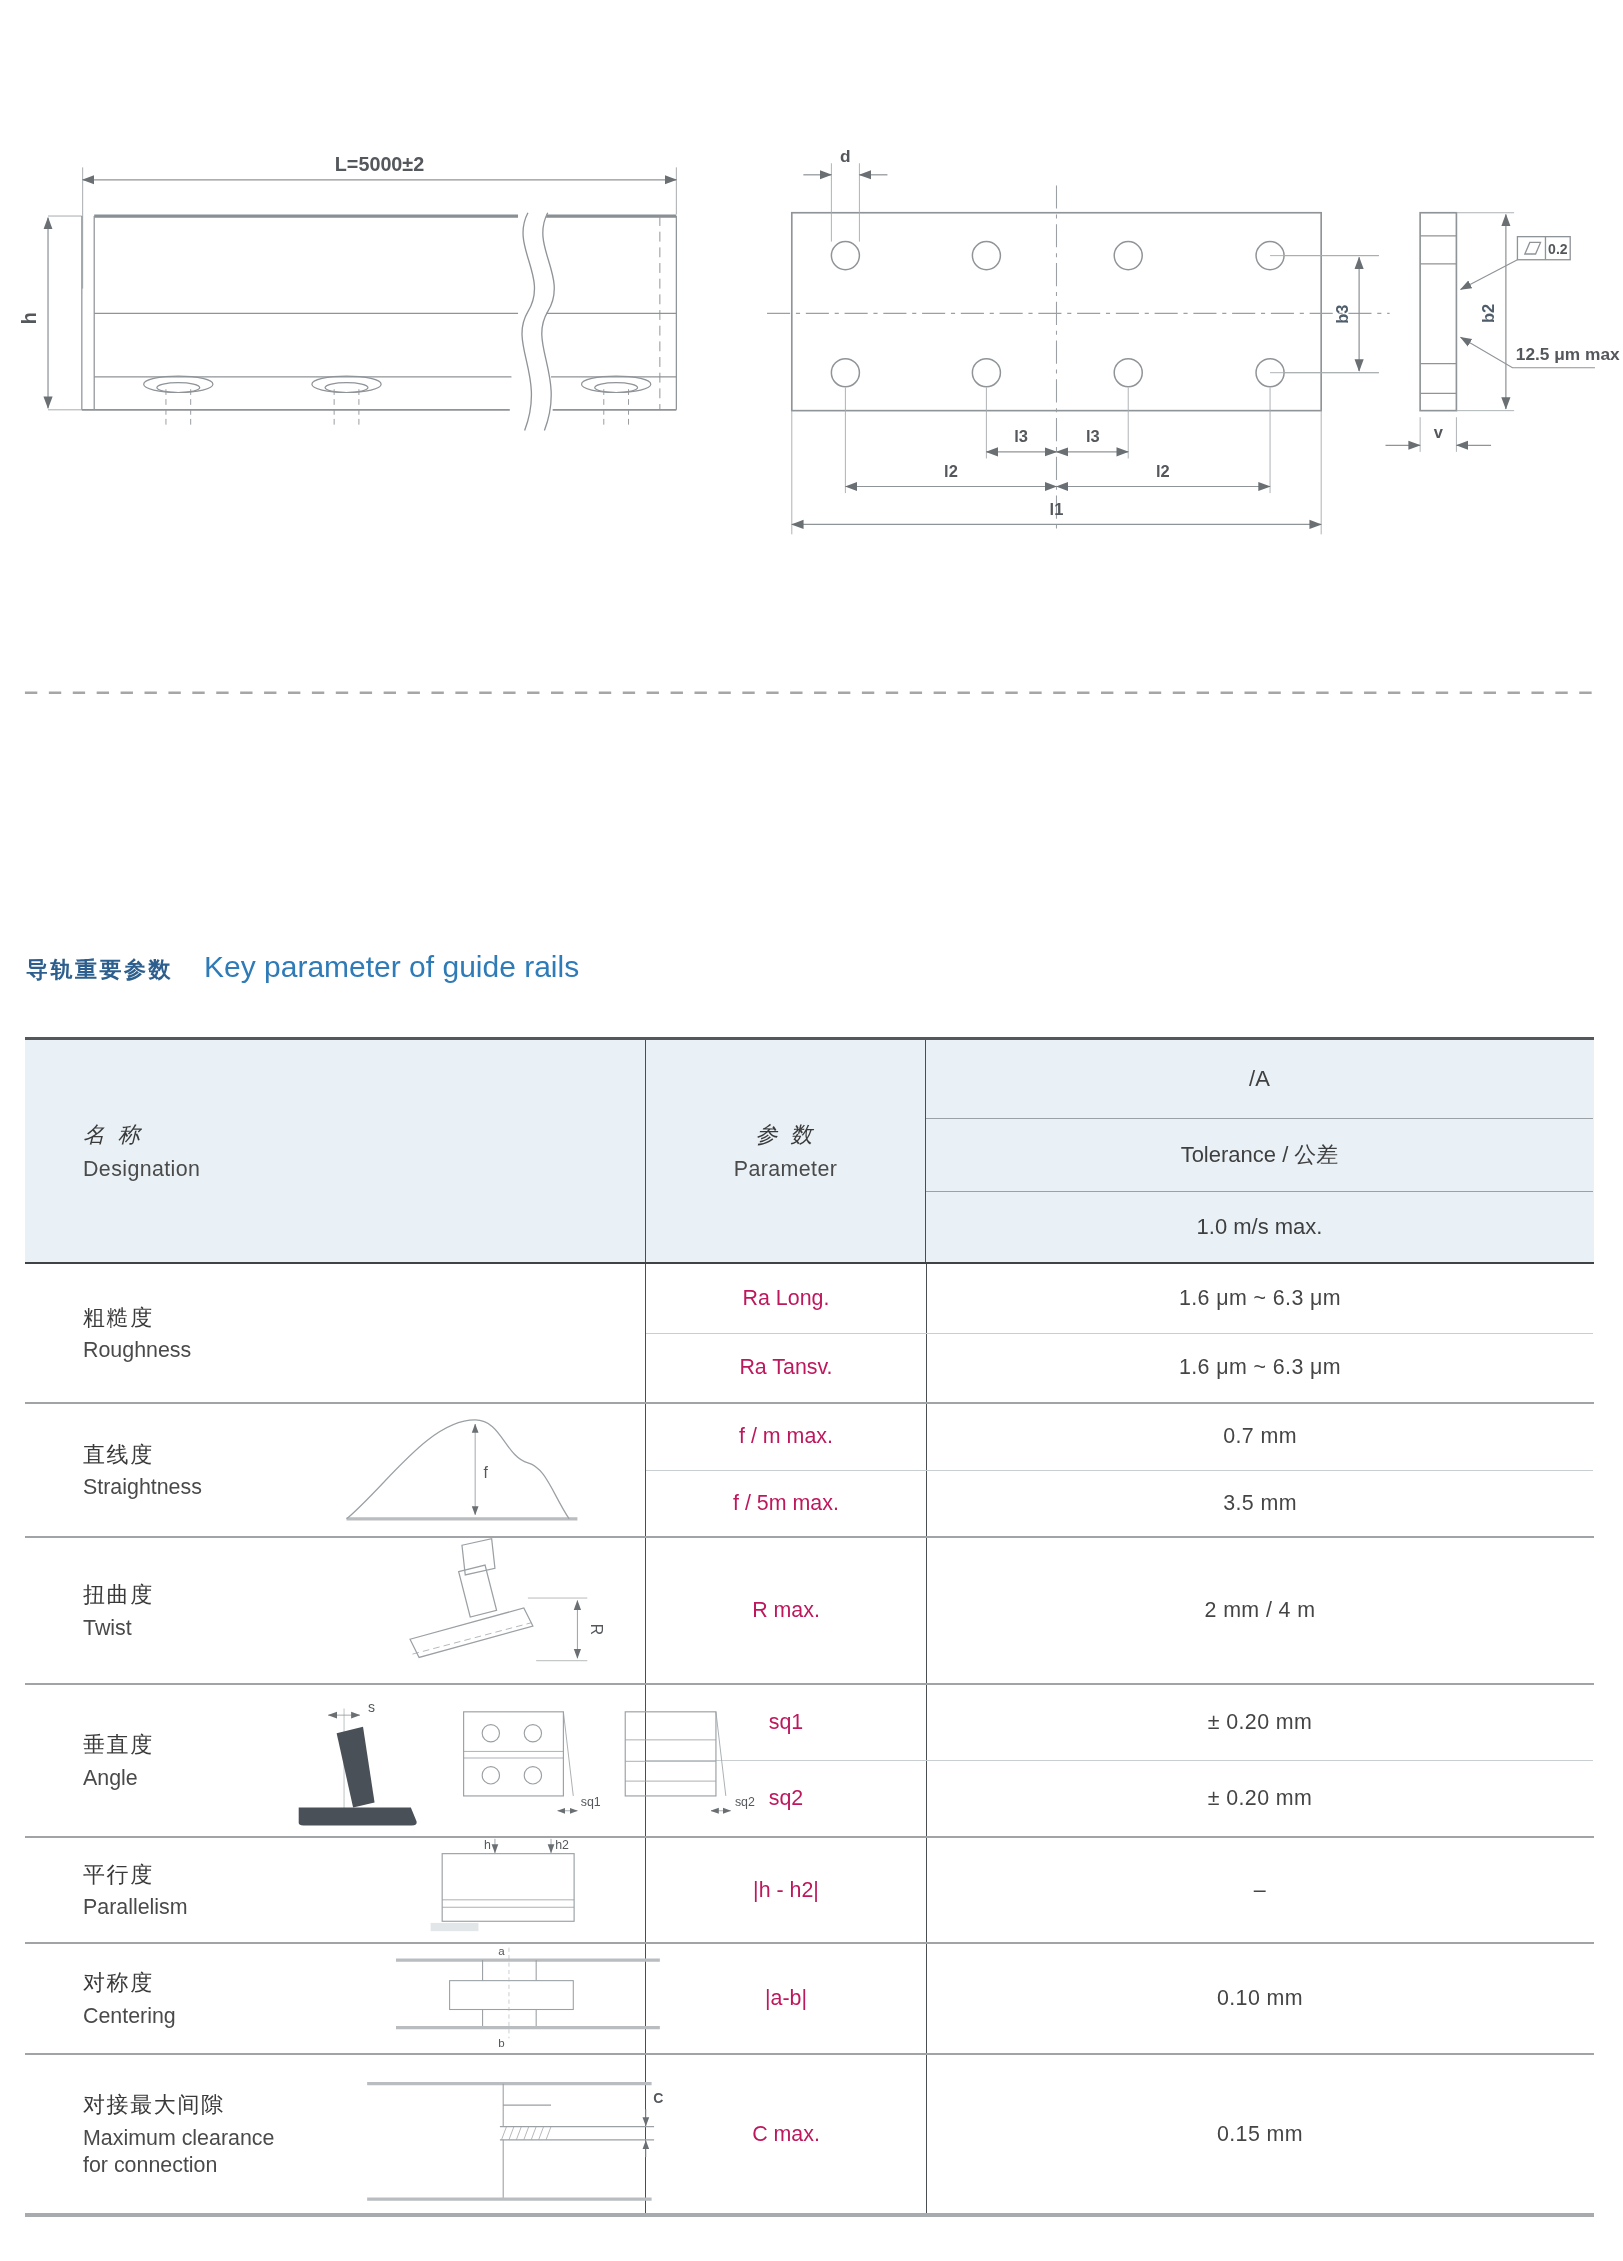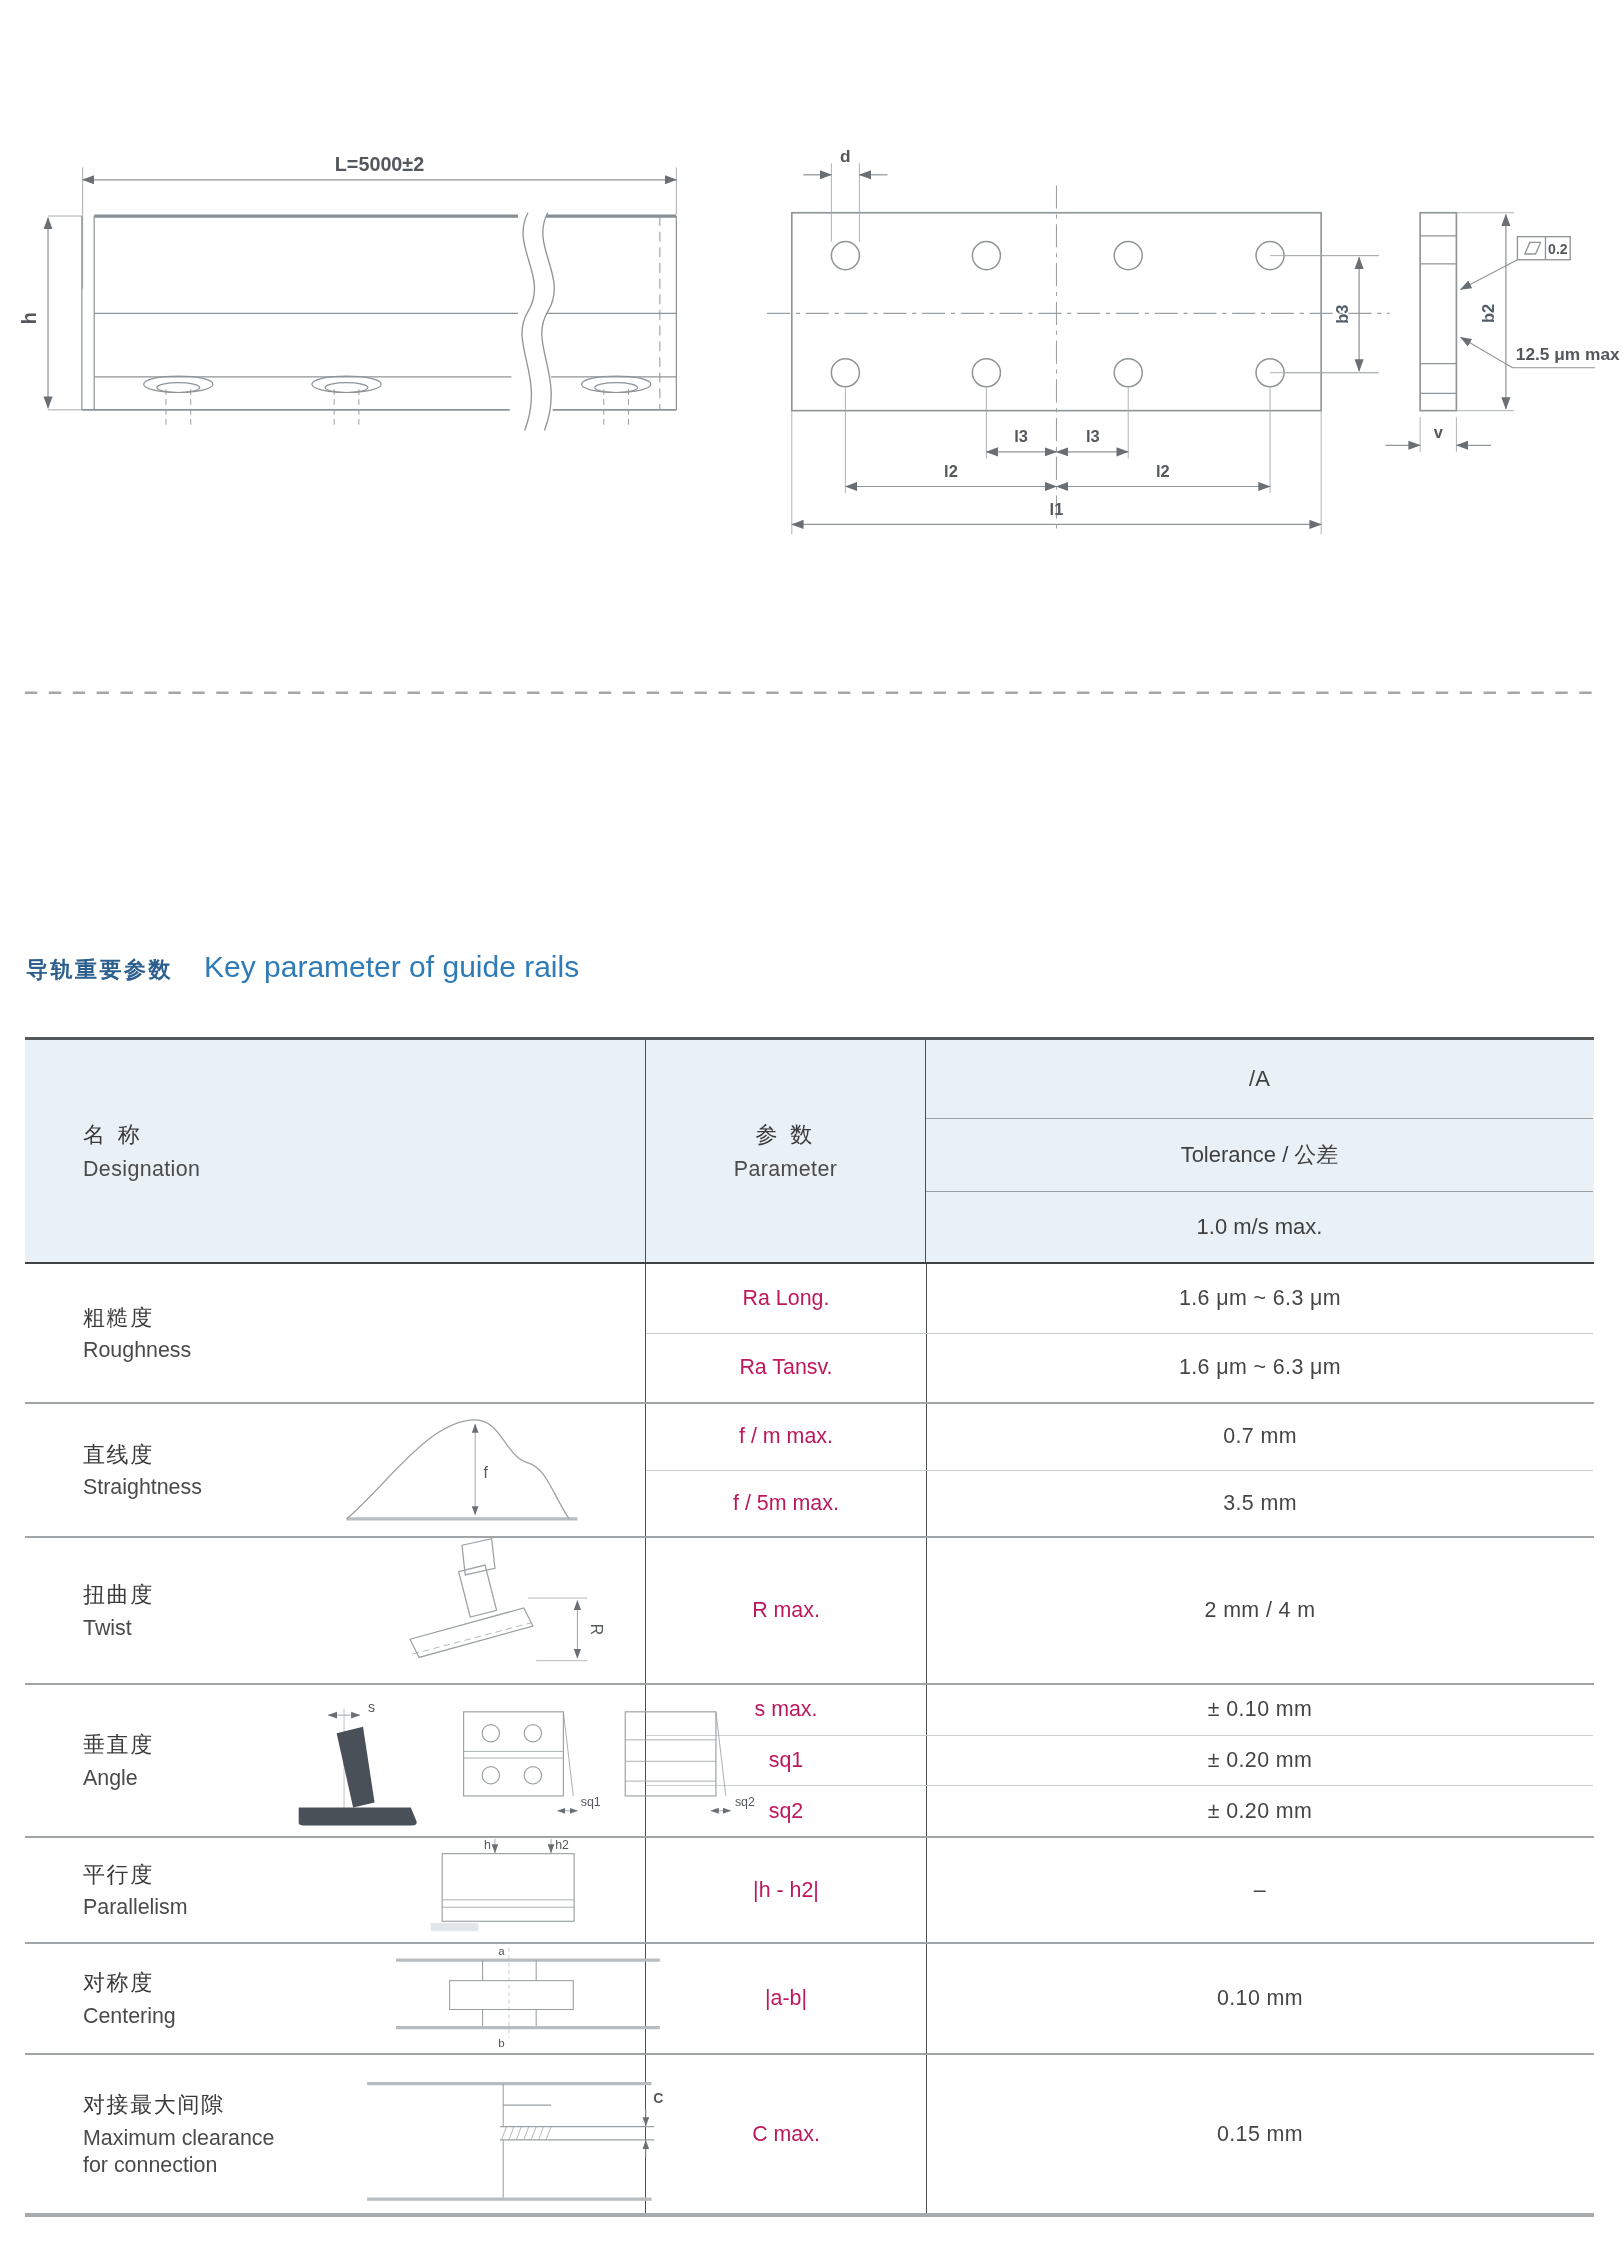--- a/index.html
+++ b/index.html
@@ -14,21 +14,21 @@
           border-top:3.3px solid #54585b;color:#3f3f3f;}
   .ptable, .ptable *{box-sizing:border-box;}
   .thead{display:flex;height:224px;background:#e9f1f6;border-bottom:2.5px solid #3f4345;}
   .col1{width:620px;display:flex;flex-direction:column;justify-content:center;
         padding-left:58px;}
   .col2{width:280px;display:flex;flex-direction:column;justify-content:center;
         align-items:center;border-left:1.6px solid #4a4e50;}
   .col3h{width:668px;display:flex;flex-direction:column;border-left:1.6px solid #4a4e50;}
   .col3h .hc{display:flex;align-items:center;justify-content:center;font-size:22px;}
   .col3h .hc + .hc{border-top:1.6px solid #9ba1a5;}
-  .zh-t{font-size:22px;letter-spacing:3.3px;color:#3a3a3a;}
+  .zh-t{font-size:22px;letter-spacing:3.3px;color:#3a3a3a;font-style:italic;}
   .en-t{font-size:21.4px;color:#4a4a4a;margin-top:6.6px;letter-spacing:0.4px;}
   .trow{display:flex;border-bottom:2.5px solid #a0a4a7;}
   .trow:last-child{border-bottom:4.1px solid #a8abad;}
   .c23{width:948px;display:flex;flex-direction:column;border-left:1.6px solid #4a4e50;}
   .sub{display:flex;flex:1;}
   .sub + .sub{border-top:1.6px solid #c9ced1;}
   .pc{width:280px;display:flex;align-items:center;justify-content:center;
       font-size:21.4px;color:#be185d;}
   .vc{flex:1;display:flex;align-items:center;justify-content:center;
       font-size:21.4px;color:#454545;border-left:1.6px solid #4a4e50;letter-spacing:0.4px;text-align:center;}
@@ -117,24 +117,20 @@
 
   <div class="trow" style="height:153px">
     <div class="col1">
         <div class="nm">
       <div class="zh">垂直度</div>
       <div class="en">Angle</div>
     </div>
       </div>
     <div class="c23">
       <div class="sub">
-        <div class="pc">s max.</div>
-        <div class="vc">± 0.10 mm</div>
-      </div>
-      <div class="sub">
         <div class="pc">sq1</div>
         <div class="vc">± 0.20 mm</div>
       </div>
       <div class="sub">
         <div class="pc">sq2</div>
         <div class="vc">± 0.20 mm</div>
       </div>
     </div>
   </div>
 

